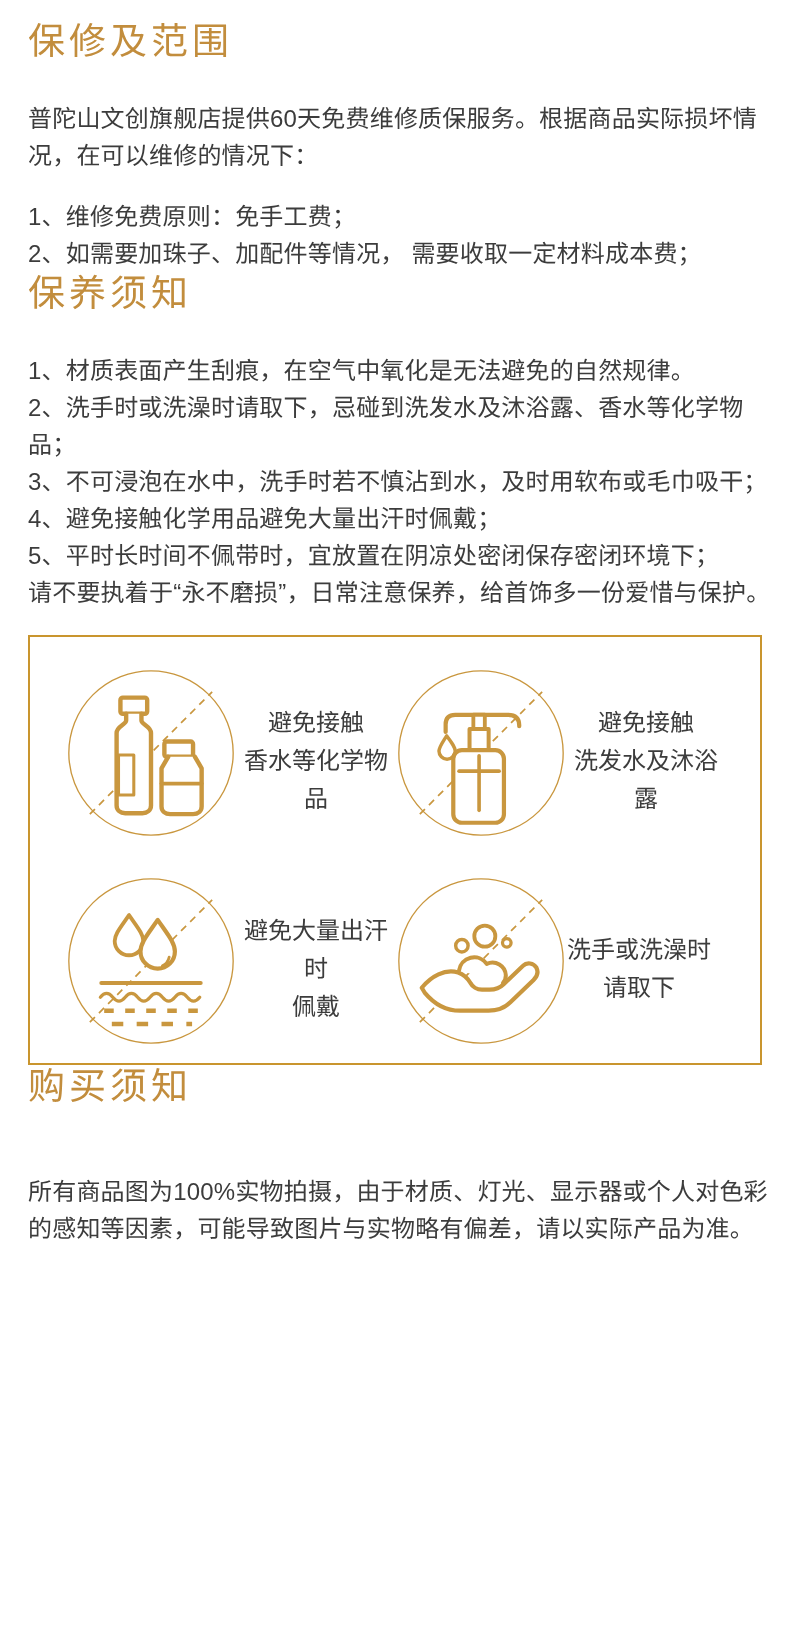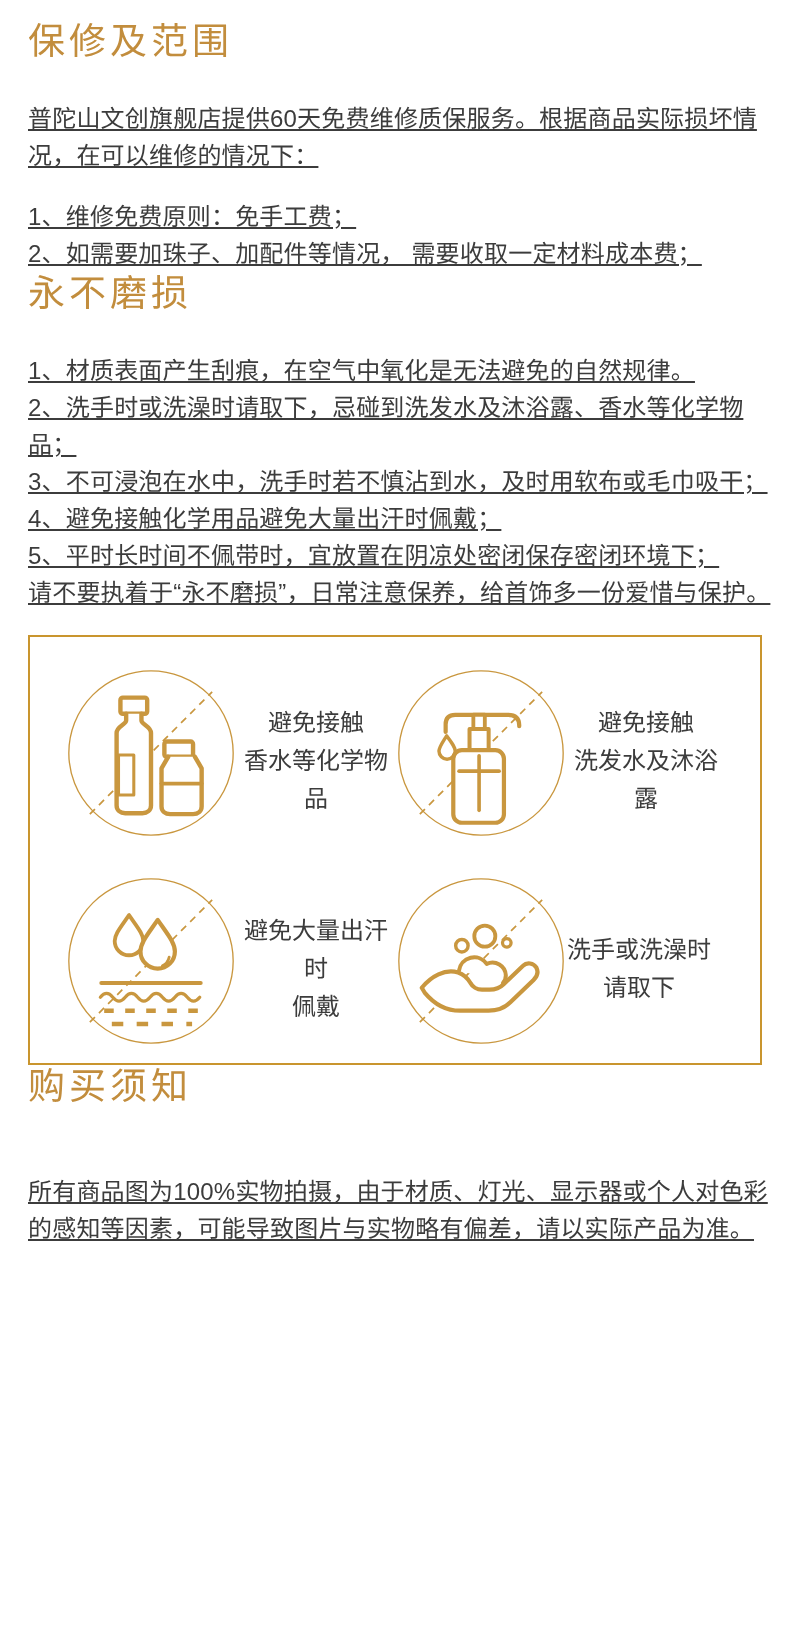--- a/index.html
+++ b/index.html
@@ -23,21 +23,20 @@
     color: #c28d3d;
     margin: 0;
     letter-spacing: 4px;
   }
   .body-text {
     font-size: 24px;
     line-height: 37px;
     color: #3c3c3c;
     width: 748px;
     letter-spacing: 0.2px;
-    text-decoration: underline;
   }
   .intro { margin-top: 36px; }
   .plist { margin: 0; padding: 0; list-style: none; }
   .plist li { font-size: 24px; line-height: 37px; }
   .care-title { margin-top: 51px; }
   .care-list { margin-top: 36px; }
   .care-note { margin-top: 0; }
   .icon-box {
     margin: 17px 28px 0 28px;
     width: 734px;
@@ -71,21 +70,21 @@
   <section class="inner">
     <h1 class="sec-title">保修及范围</h1>
     <p class="body-text intro">普陀山文创旗舰店提供60天免费维修质保服务。根据商品实际损坏情况，在可以维修的情况下：</p>
     <ul class="plist body-text">
       <li>1、维修免费原则：免手工费；</li>
       <li>2、如需要加珠子、加配件等情况， 需要收取一定材料成本费；</li>
     </ul>
   </section>
 
   <section class="inner">
-    <h1 class="sec-title care-title">永不磨损</h1>
+    <h1 class="sec-title care-title">保养须知</h1>
     <ul class="plist body-text care-list">
       <li>1、材质表面产生刮痕，在空气中氧化是无法避免的自然规律。</li>
       <li>2、洗手时或洗澡时请取下，忌碰到洗发水及沐浴露、香水等化学物品；</li>
       <li>3、不可浸泡在水中，洗手时若不慎沾到水，及时用软布或毛巾吸干；</li>
       <li>4、避免接触化学用品避免大量出汗时佩戴；</li>
       <li>5、平时长时间不佩带时，宜放置在阴凉处密闭保存密闭环境下；</li>
     </ul>
     <p class="body-text care-note">请不要执着于“永不磨损”，日常注意保养，给首饰多一份爱惜与保护。</p>
   </section>
 

